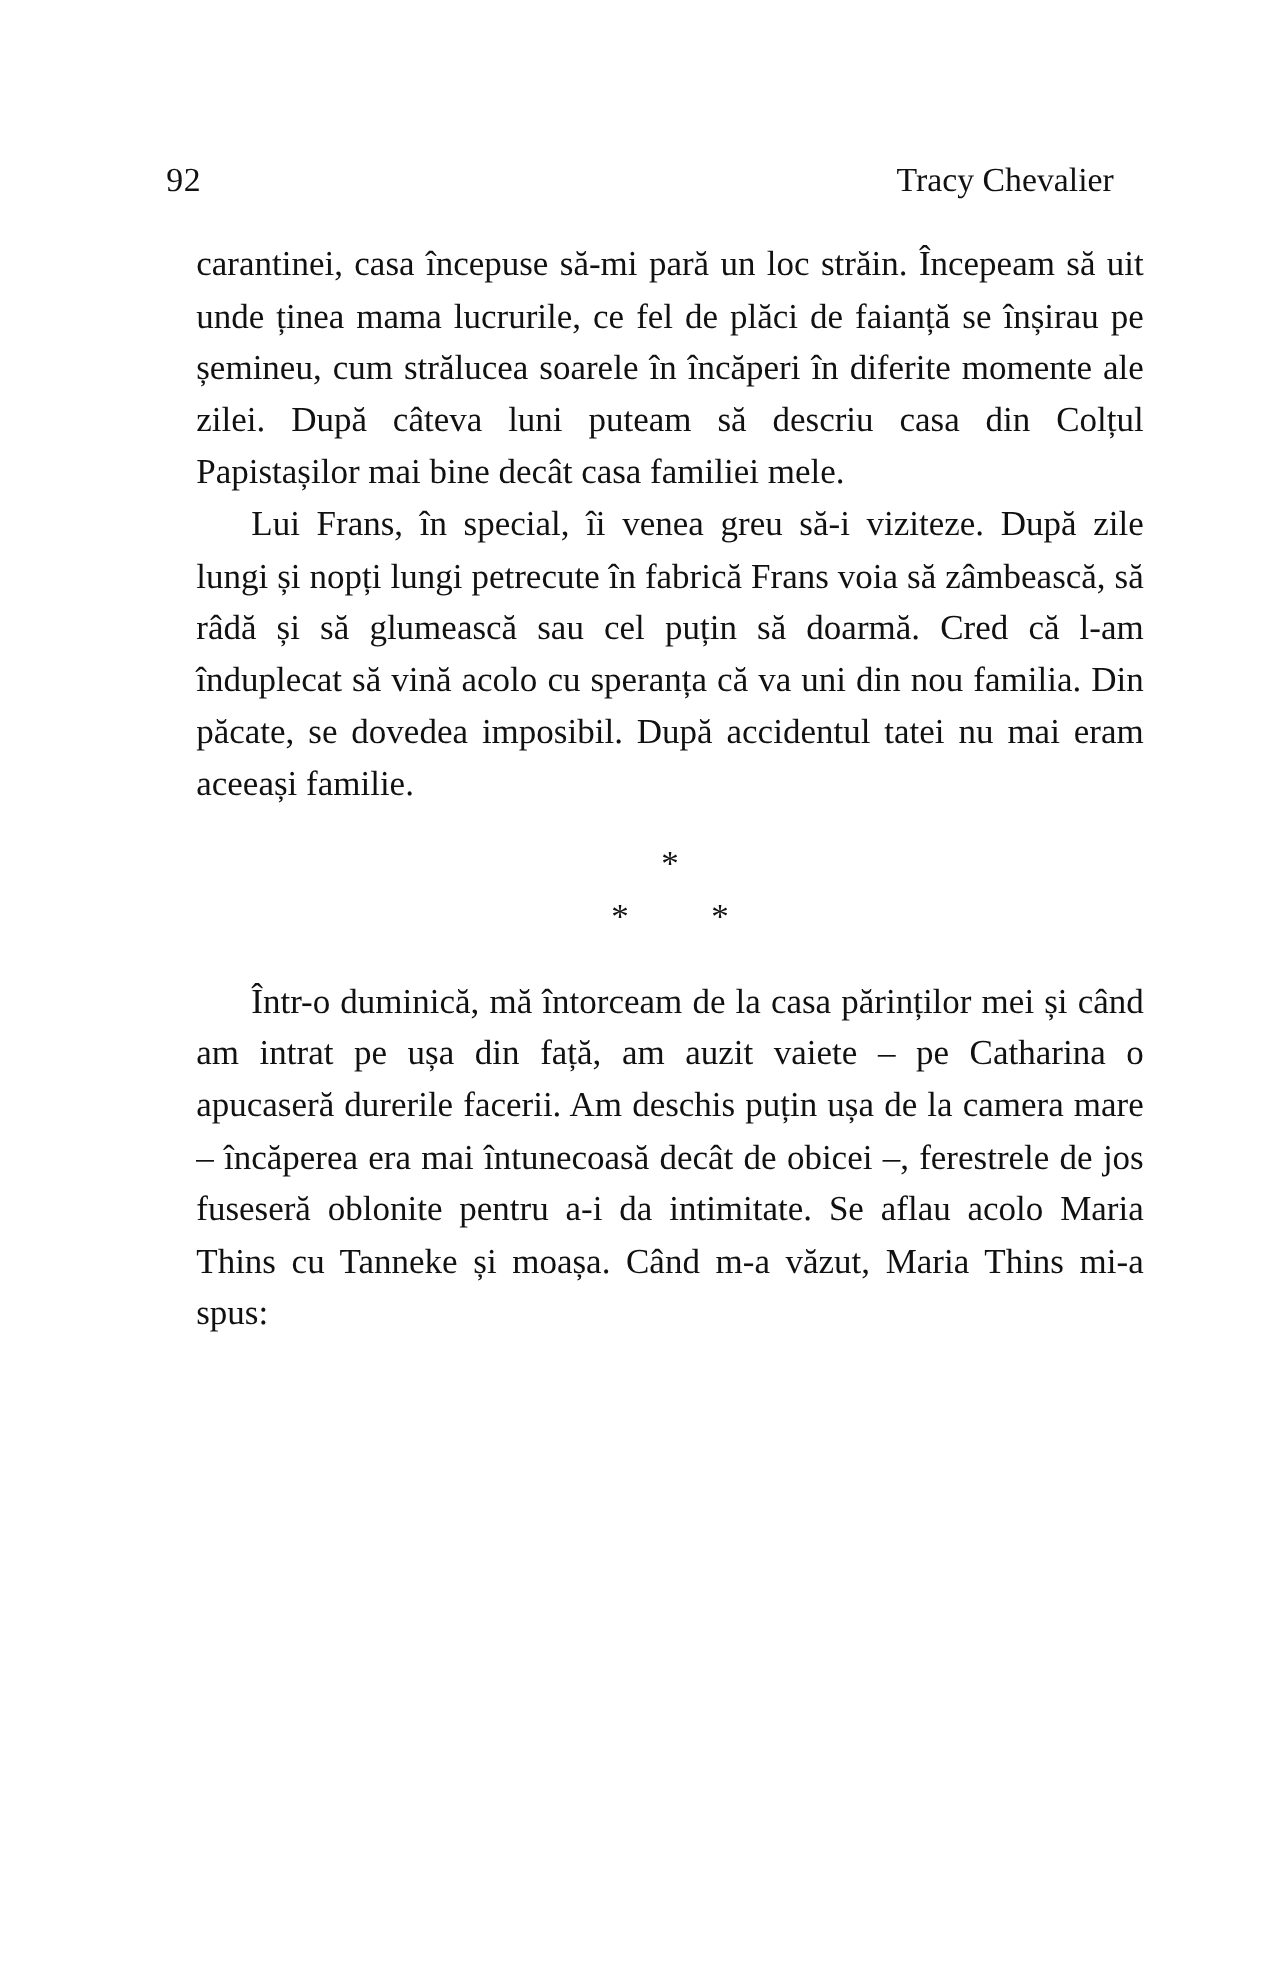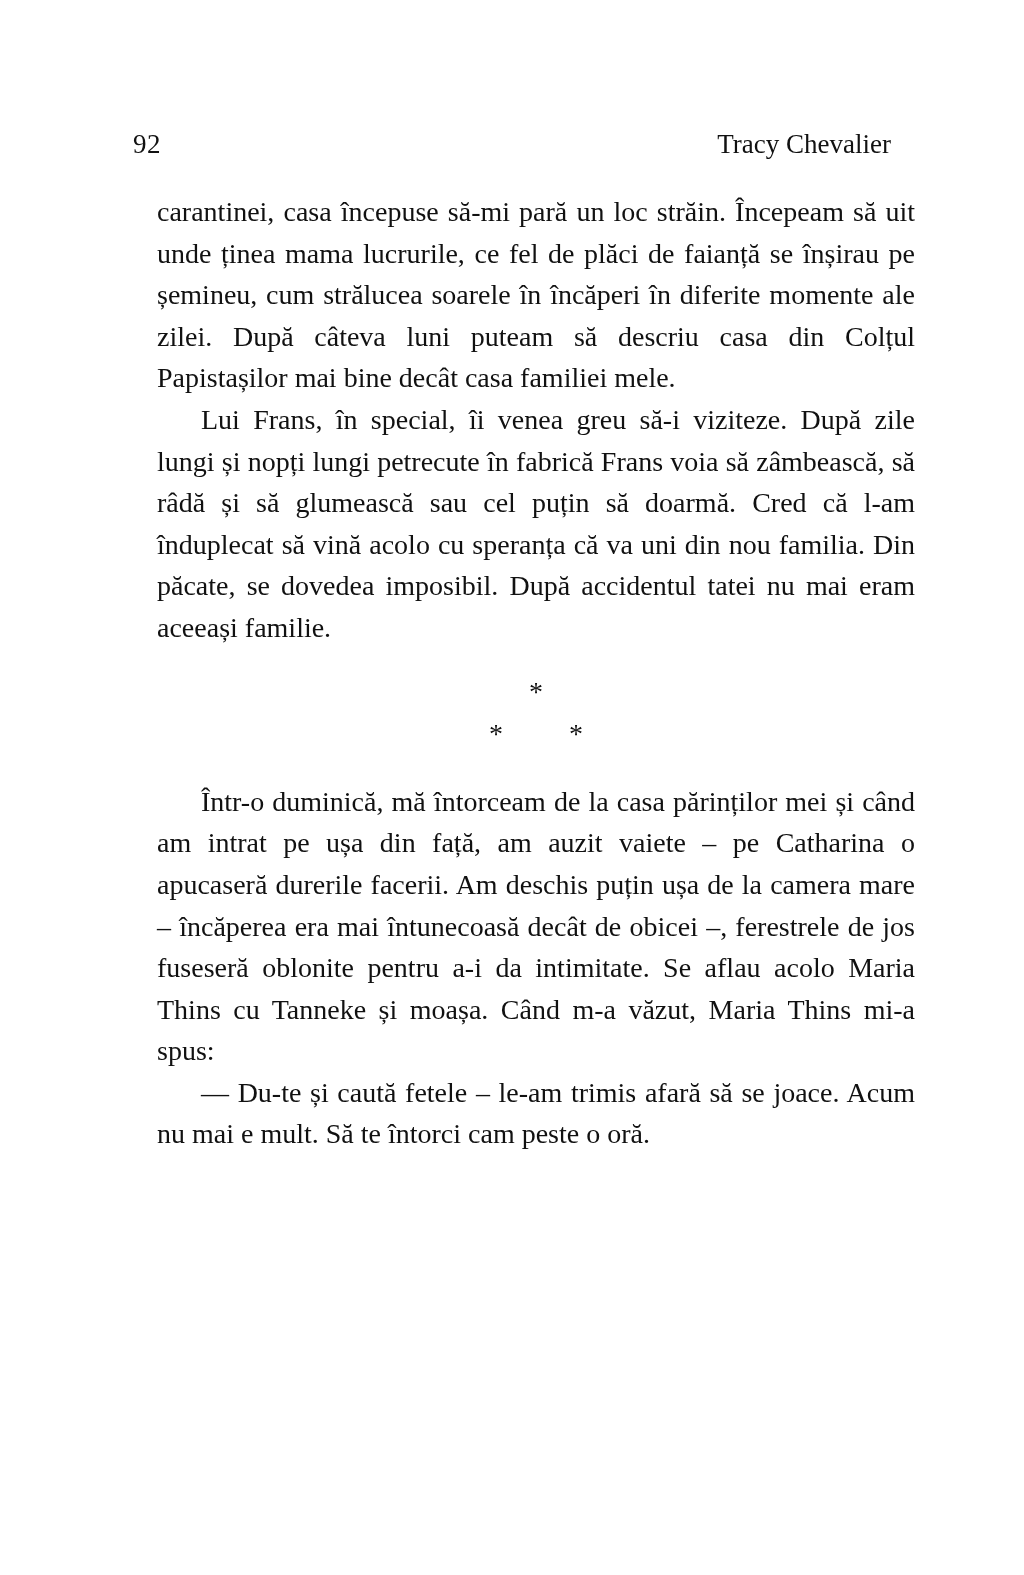--- a/index.html
+++ b/index.html
@@ -95,19 +95,18 @@
       <span class="star-row-top">
         <span class="star">*</span>
       </span>
       <span class="star-row-bottom">
         <span class="star">*</span><span class="star-gap"></span><span class="star">*</span>
       </span>
     </div>
 
     <p class="paragraph indent">Într-o duminică, mă întorceam de la casa părinților mei și când am intrat pe ușa din față, am auzit vaiete – pe Catharina o apucaseră durerile facerii. Am deschis puțin ușa de la camera mare – încăperea era mai întunecoasă decât de obicei –, ferestrele de jos fuseseră oblonite pentru a-i da intimitate. Se aflau acolo Maria Thins cu Tanneke și moașa. Când m-a văzut, Maria Thins mi-a spus:</p>
 
-    <p class="paragraph indent">— Du-te și caută fetele – le-am trimis afară să se joace. Acum nu mai e mult. Să te întorci cam peste o oră.</p>
 
 
 
   </div>
 
 </div>
 
 </body></html>

